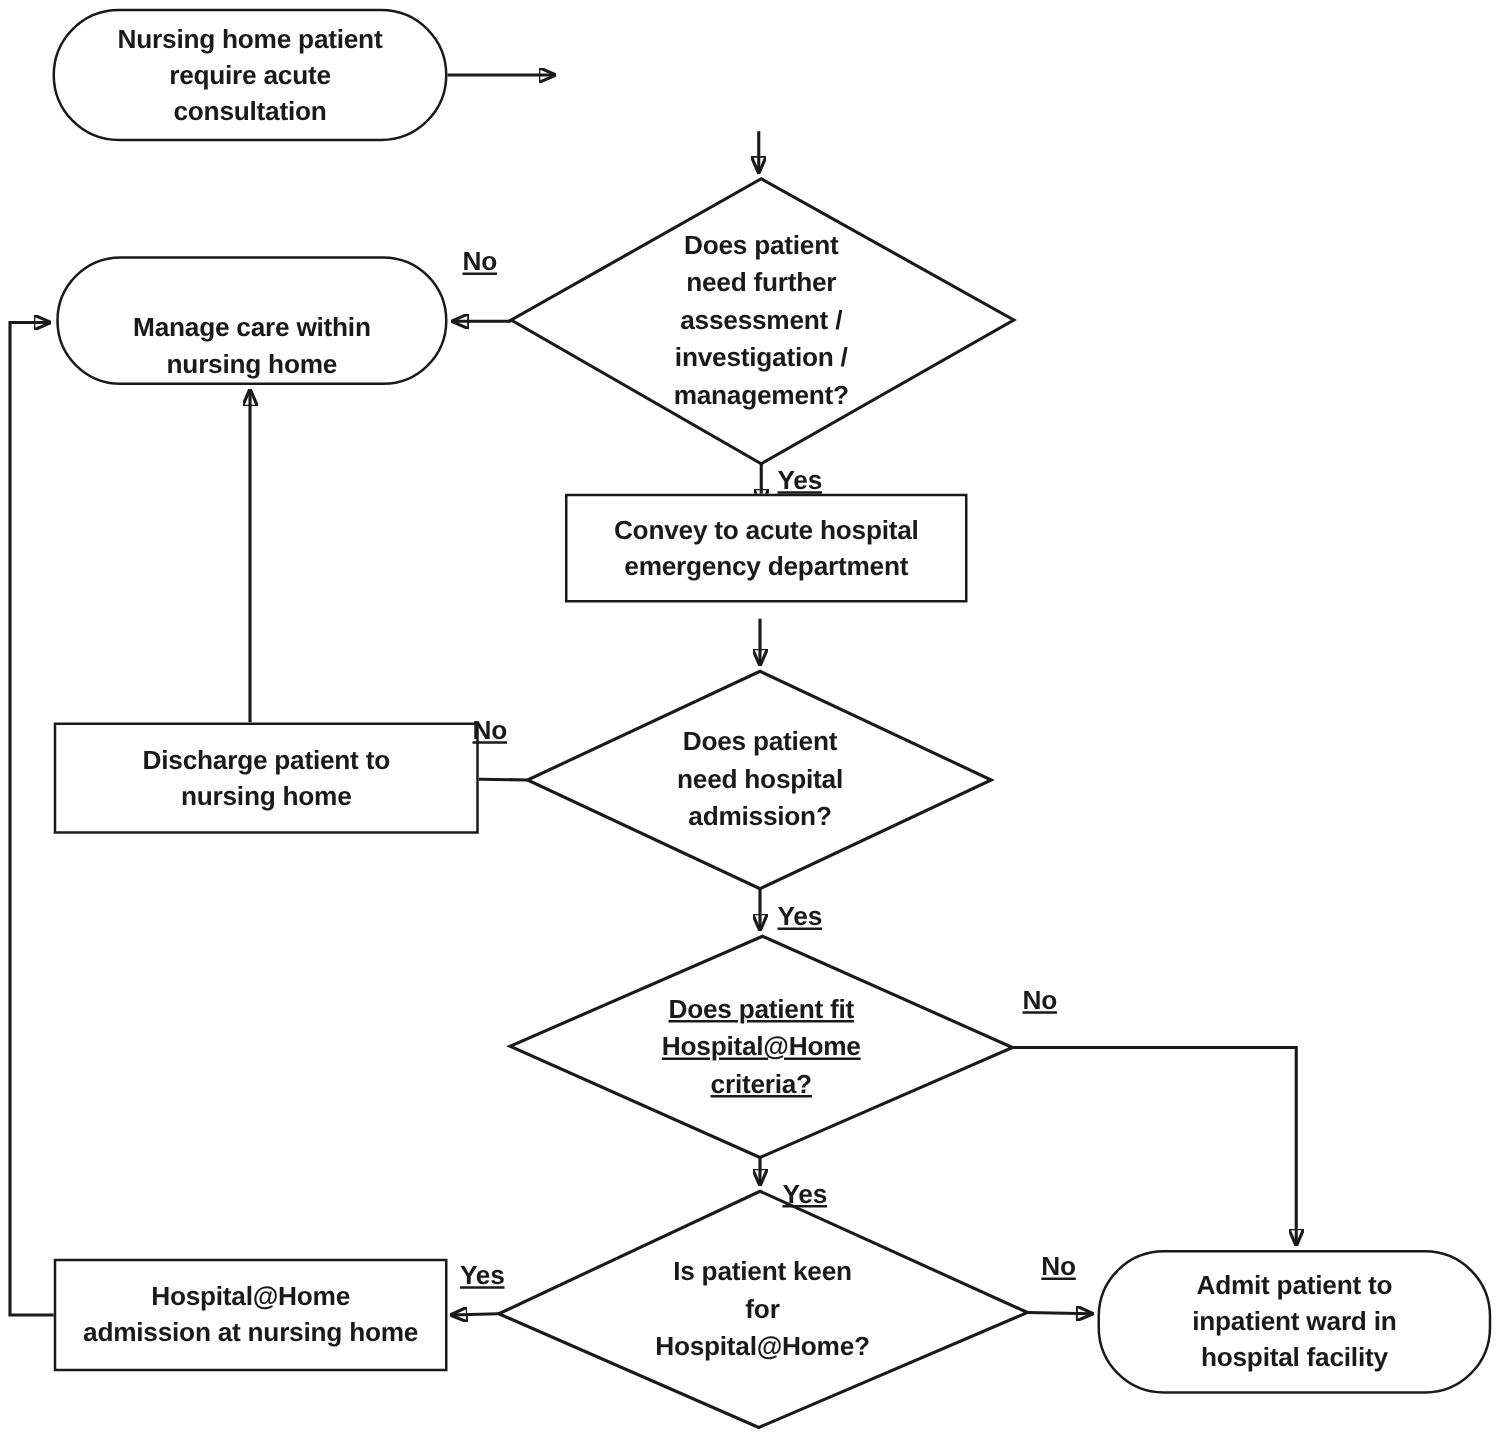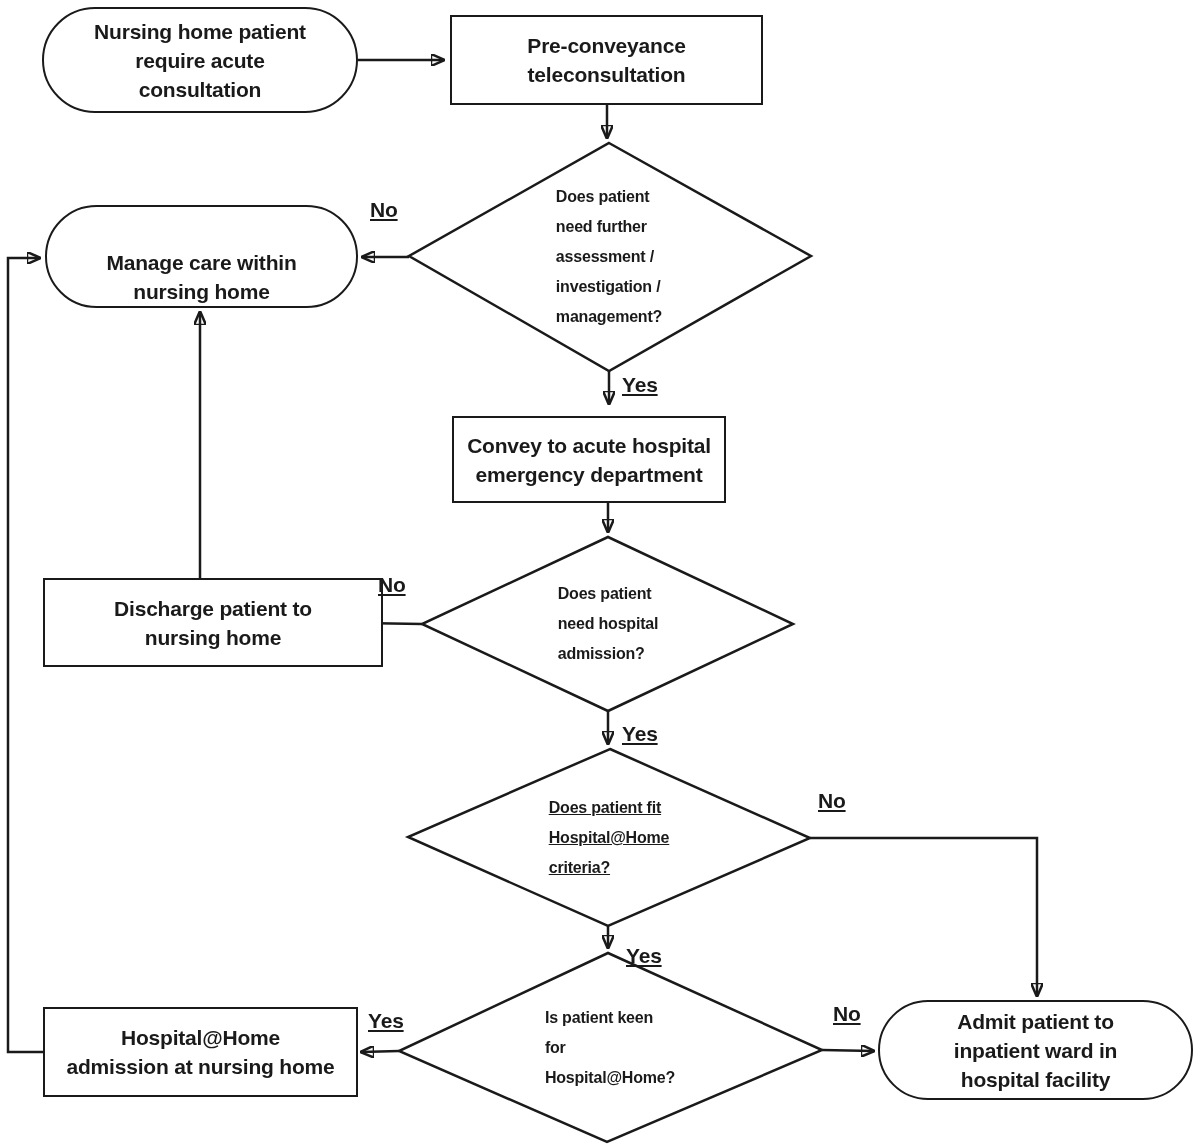--- a/index.html
+++ b/index.html
@@ -34,24 +34,24 @@
     letter-spacing: -0.2px;
     white-space: pre-line;
   }
   .terminator { border-radius: 53px; }
   .dtext {
     position: absolute;
     box-sizing: border-box;
     display: flex;
     align-items: center;
     justify-content: center;
-    text-align: left;
+    text-align: center;
     background: transparent;
     border: none;
-    font-size: 16px;
+    font-size: 21px;
     line-height: 30px;
     font-weight: bold;
     letter-spacing: -0.2px;
     white-space: pre-line;
   }
   .lbl {
     position: absolute;
     font-size: 21px;
     font-weight: bold;
     letter-spacing: -0.2px;
@@ -90,46 +90,42 @@
     <polygon class="decision" points="610,749 810,838 608,926 408,837"></polygon>
     <polygon class="decision" points="608,953 822,1050 607,1142 399,1051"></polygon>
   </svg>
 
   <div class="node terminator" style="left:42px; top:7px; width:316px; height:106px;">
     <span>Nursing home patient
 require acute
 consultation</span>
   </div>
 
-  <div class="node" style="left:450px; top:15px; width:313px; height:90px;">
-    <span>Pre-conveyance
-teleconsultation</span>
-  </div>
 
   <div class="node terminator" style="left:45px; top:205px; width:313px; height:103px;align-items:flex-end;">
     <span>Manage care within
 nursing home</span>
   </div>
 
-  <div class="node" style="left:452px; top:416px; width:274px; height:87px;">
+  <div class="node" style="left:452px; top:395px; width:322px; height:87px;">
     <span>Convey to acute hospital
 emergency department</span>
   </div>
 
   <div class="node" style="left:43px; top:578px; width:340px; height:89px;">
     <span>Discharge patient to
 nursing home</span>
   </div>
 
   <div class="node" style="left:43px; top:1007px; width:315px; height:90px;">
     <span>Hospital@Home
 admission at nursing home</span>
   </div>
 
-  <div class="node terminator" style="left:878px; top:1000px; width:315px; height:100px;">
+  <div class="node terminator" style="left:878px; top:1000px; width:315px; height:115px;">
     <span>Admit patient to
 inpatient ward in
 hospital facility</span>
   </div>
 
   <div class="dtext" style="left:459px; top:167px; width:300px; height:180px;">
     <span>Does patient
 need further
 assessment /
 investigation /

